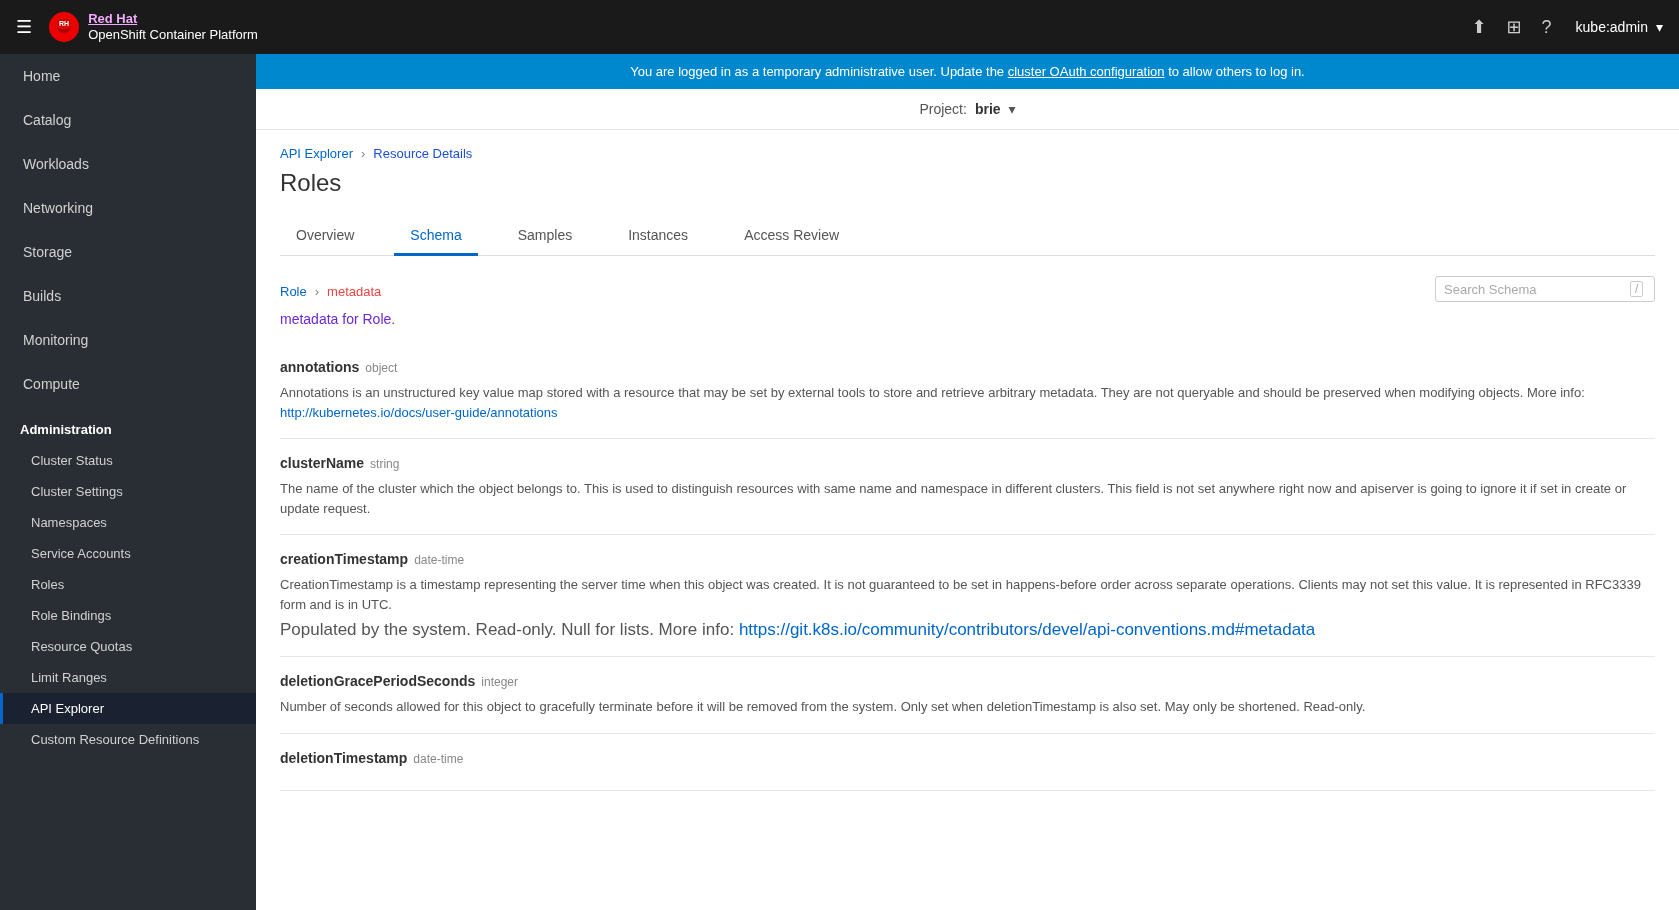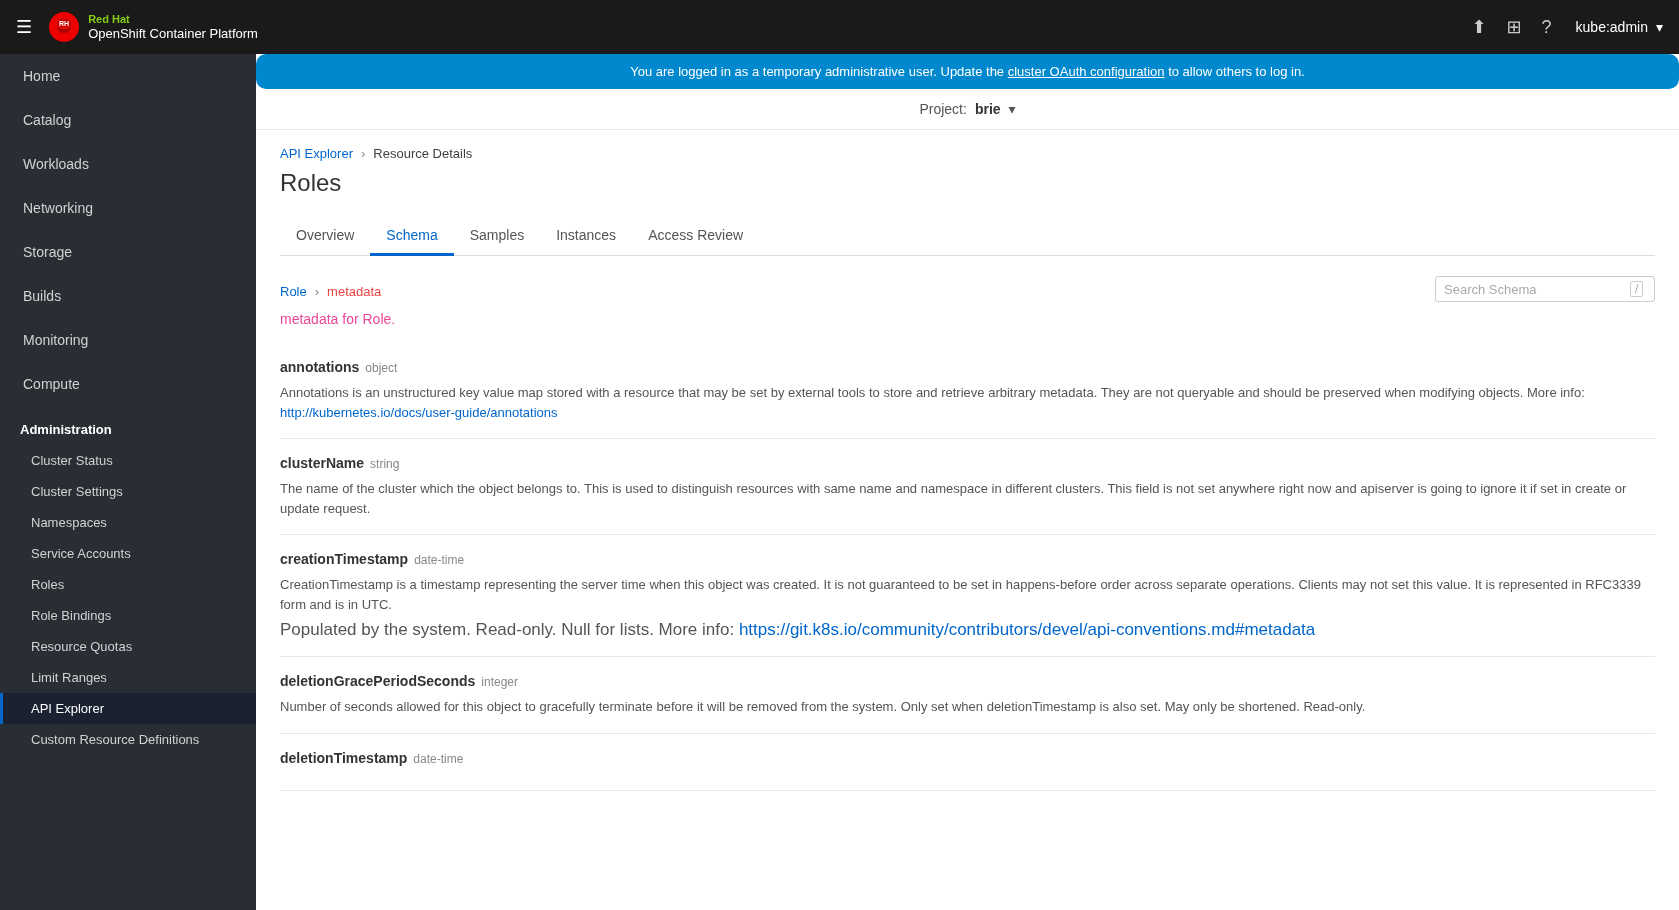--- a/index.html
+++ b/index.html
@@ -13,21 +13,21 @@
       align-items: center;
       height: 54px;
       padding: 0 16px;
       flex-shrink: 0;
       z-index: 100;
     }
     .topnav-hamburger { cursor: pointer; margin-right: 16px; color: #fff; font-size: 18px; }
     .topnav-logo { display: flex; align-items: center; gap: 8px; flex: 1; }
     .topnav-logo-icon { width: 32px; height: 32px; }
     .topnav-logo-text { display: flex; flex-direction: column; line-height: 1.2; }
-    .topnav-logo-text span:first-child { color: #84cc16; font-weight: bold; font-size: 11px; }
+    .topnav-logo-text span:first-child { color: #f0abfc; font-weight: bold; font-size: 13px; text-decoration: underline; }
     .topnav-logo-text span:last-child { color: #fff; font-size: 13px; }
     .topnav-actions { display: flex; align-items: center; gap: 20px; }
     .topnav-icon { color: #ccc; cursor: pointer; font-size: 18px; }
     .topnav-user { color: #fff; display: flex; align-items: flex-end; gap: 4px; cursor: pointer; font-size: 14px; }
     .topnav-user span { margin-left: 4px; }
 
     
     .main-layout { display: flex; flex: 1; overflow: hidden; }
 
     
@@ -64,21 +64,20 @@
     .sidebar-sub-item.active { background: #1a2130; border-left-color: #0066cc; color: #fff; }
 
     
     .info-banner {
       background: #0088ce;
       color: #fff;
       padding: 10px 20px;
       font-size: 13px;
       text-align: center;
       flex-shrink: 0;
-      border-radius: 10px;
     }
     .info-banner a { color: #fff; text-decoration: underline; cursor: pointer; }
 
     
     .content-area {
       flex: 1;
       overflow-y: auto;
       display: flex;
       flex-direction: column;
     }
@@ -98,27 +97,27 @@
     .project-bar-name { font-weight: bold; color: #333; margin: 0 4px; }
     .project-bar-chevron { color: #555; cursor: pointer; }
 
     
     .page-content { padding: 16px 24px; flex: 1; overflow-y: auto; }
 
     
     .breadcrumb { display: flex; align-items: center; gap: 8px; font-size: 13px; margin-bottom: 8px; }
     .breadcrumb a { color: #0066cc; cursor: pointer; text-decoration: none; }
     .breadcrumb-separator { color: #888; }
-    .breadcrumb-current { color: #404040; }
+    .breadcrumb-current { color: #1d4ed8; }
 
     
     .page-title { font-size: 24px; font-weight: 400; color: #333; margin-bottom: 20px; }
 
     
-    .tabs { display: flex; border-bottom: 1px solid #ddd; margin-bottom: 20px; }
+    .tabs { display: flex; border-bottom: 1px solid #ddd; margin-bottom: 20px; gap: 24px; }
     .tab {
       padding: 10px 16px;
       cursor: pointer;
       font-size: 14px;
       color: #555;
       border-bottom: 3px solid transparent;
       margin-bottom: -1px;
     }
     .tab.active { color: #0066cc; border-bottom-color: #0066cc; font-weight: 500; }
 
@@ -128,21 +127,21 @@
     .schema-nav-sep { color: #888; font-size: 13px; }
     .schema-nav-current { color: #ef4444; font-size: 13px; }
 
     
     .schema-header-row {
       display: flex;
       justify-content: space-between;
       align-items: flex-start;
       margin-bottom: 16px;
     }
-    .schema-description { color: #ec4899; font-size: 14px; }
+    .schema-description { color: #6d28d9; font-size: 14px; }
 
     
     .search-box {
       display: flex;
       align-items: center;
       border: 1px solid #ccc;
       border-radius: 3px;
       padding: 4px 8px;
       gap: 6px;
       min-width: 220px;

